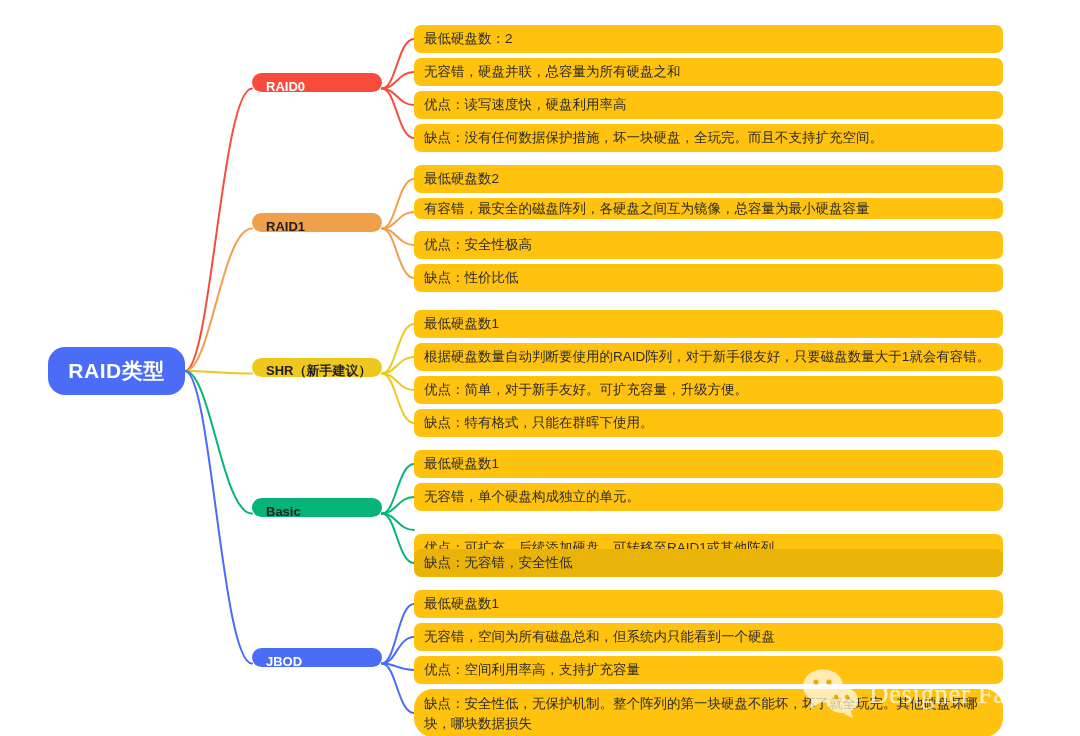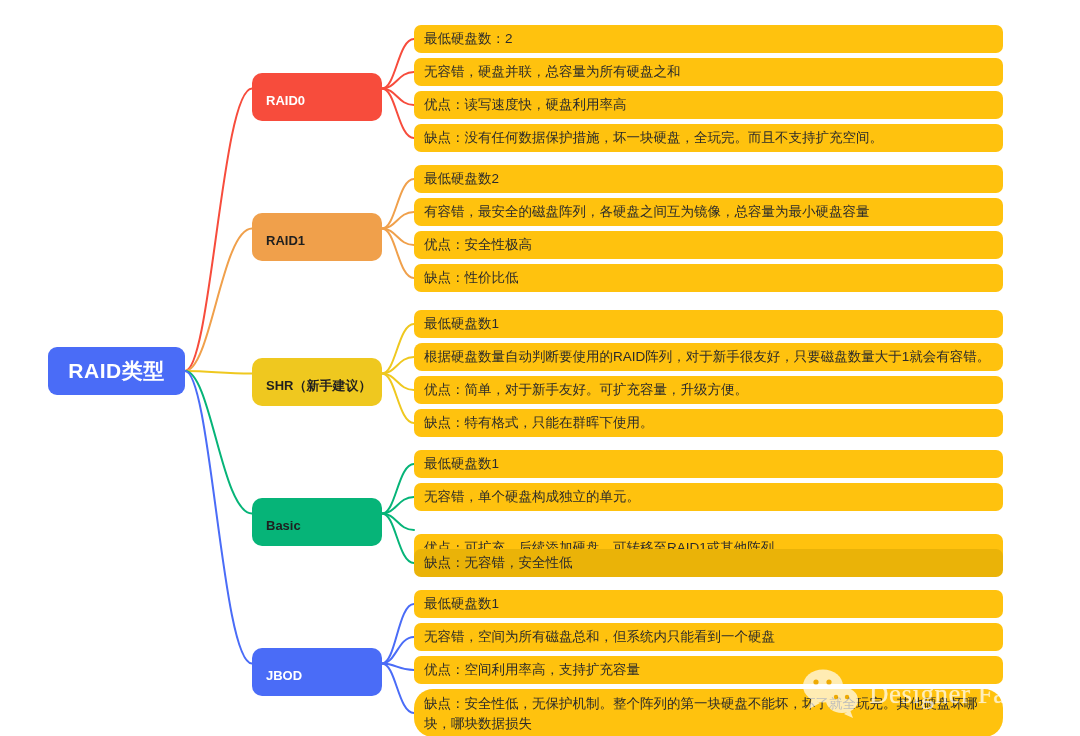--- a/index.html
+++ b/index.html
@@ -33,29 +33,29 @@
     display: flex;
     align-items: center;
     white-space: nowrap;
   }
   .root-node {
     left: 48px;
     top: 347px;
     width: 137px;
     height: 48px;
     background: #4A6CF7;
-    border-radius: 9px;
+    border-radius: 17px;
     justify-content: center;
     color: #ffffff;
     font-size: 21px;
     font-weight: bold;
     letter-spacing: 0.5px;
   }
   .branch-node {
-    height: 48px;
+    height: 19px;
     border-radius: 10px;
     padding: 7px 0 0 14px;
     font-size: 13px;
     font-weight: bold;
   }
   .leaf-node {
     left: 414px;
     width: 589px;
     background: #FFC20E;
     border-radius: 7px;
@@ -141,21 +141,21 @@
       </div>
       <div class="node leaf-node" style="top: 124px; height: 28px; background: rgb(255, 194, 14);">
         <span>缺点：没有任何数据保护措施，坏一块硬盘，全玩完。而且不支持扩充空间。</span>
       </div>
       <div class="node branch-node" style="top: 73px; left: 252px; width: 130px; background: rgb(247, 76, 60); color: rgb(255, 255, 255);">
         <span>RAID0</span>
       </div>
       <div class="node leaf-node" style="top: 165px; height: 28px; background: rgb(255, 194, 14);">
         <span>最低硬盘数2</span>
       </div>
-      <div class="node leaf-node" style="top: 198px; height: 28px; background: rgb(255, 194, 14);">
+      <div class="node leaf-node" style="top: 198px; height: 21px; background: rgb(255, 194, 14);">
         <span>有容错，最安全的磁盘阵列，各硬盘之间互为镜像，总容量为最小硬盘容量</span>
       </div>
       <div class="node leaf-node" style="top: 231px; height: 28px; background: rgb(255, 194, 14);">
         <span>优点：安全性极高</span>
       </div>
       <div class="node leaf-node" style="top: 264px; height: 28px; background: rgb(255, 194, 14);">
         <span>缺点：性价比低</span>
       </div>
       <div class="node branch-node" style="top: 213px; left: 252px; width: 130px; background: rgb(240, 160, 75); color: rgb(31, 31, 31);">
         <span>RAID1</span>

